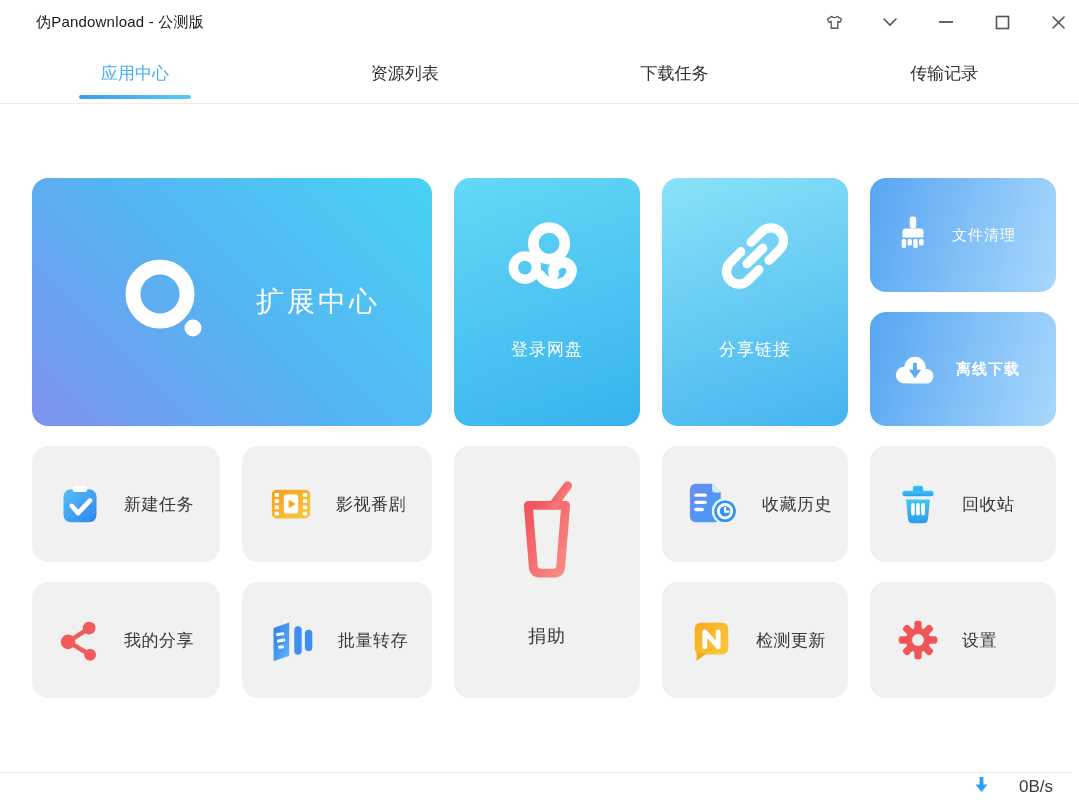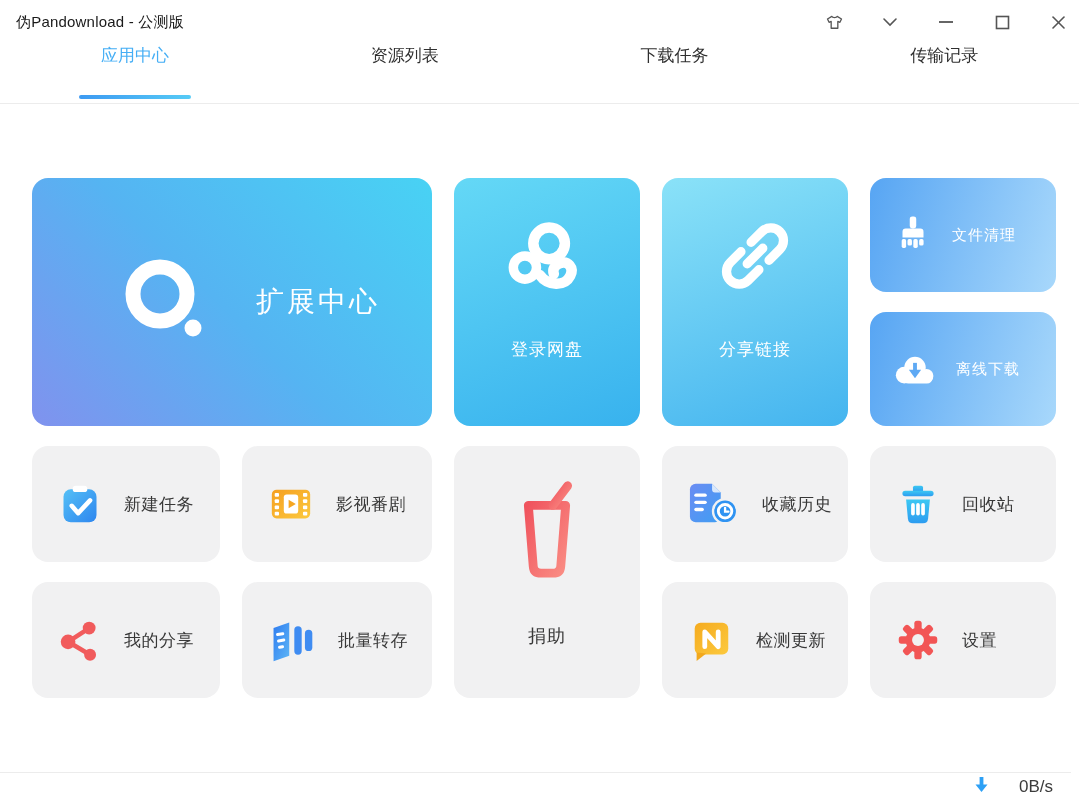--- a/index.html
+++ b/index.html
@@ -4,27 +4,27 @@
 <style>
   * { margin:0; padding:0; box-sizing:border-box; }
   html,body { width:1079px; height:800px; }
   body {
     position:relative; background:#ffffff; overflow:hidden;
     font-family:"Liberation Sans", sans-serif; color:#2b2b2b;
     -webkit-font-smoothing:antialiased;
   }
   
   .titlebar { height:44px; display:flex; align-items:center; padding:0 10px 0 16px; }
-  .title { font-size:15px; color:#1a1a1a; letter-spacing:.2px; }
+  .title { font-size:15px; color:#1a1a1a; letter-spacing:.2px;margin-left:20px; }
   .win-controls { margin-left:auto; display:flex; align-items:center; }
   .ctrl { width:22px; height:22px; display:flex; align-items:center; justify-content:center; margin-left:34px; cursor:default; }
   .ctrl svg { display:block; }
   
   .tabbar { height:60px; display:flex; border-bottom:1px solid #ececec; }
-  .tab { flex:1; display:flex; align-items:flex-start; justify-content:center; position:relative; font-size:17px; color:#2f2f2f; }
+  .tab { flex:1; display:flex; align-items:center; justify-content:center; position:relative; font-size:17px; color:#2f2f2f; }
   .tab.active { color:#45aef5; }
   .tab .underline { display:none; }
   .tab.active .underline {
     display:block; position:absolute; bottom:4px; left:50%; transform:translateX(-50%);
     width:112px; height:4px; border-radius:2px;
     background:linear-gradient(90deg,#3d9af2,#56cbf6);
   }
   
   .grid {
     margin:74px 21px 0 32px;
@@ -170,21 +170,21 @@
         <path d="M17 18 h18 a4 4 0 0 1 4 4 v7 h-26 v-7 a4 4 0 0 1 4 -4 z"></path>
         <rect x="12" y="31" width="5.5" height="11" rx="2"></rect>
         <rect x="19.2" y="31" width="5.5" height="8" rx="2"></rect>
         <rect x="26.4" y="31" width="5.5" height="11" rx="2"></rect>
         <rect x="33.6" y="31" width="5.5" height="8" rx="2"></rect>
       </svg>
     </span>
     <span class="label">文件清理</span>
   </div>
 
-  <div class="tile tile-hblue" style="grid-row:2;">
+  <div class="tile tile-hblue" style="grid-row:2;font-weight:bold;">
     <span class="icon-box">
       <svg width="46" height="36" viewBox="0 0 60 46">
         <g fill="#fff">
           <circle cx="16" cy="31" r="11"></circle>
           <circle cx="30" cy="21" r="14"></circle>
           <circle cx="45" cy="32" r="9"></circle>
           <rect x="14" y="27" width="39" height="15" rx="7.5"></rect>
         </g>
         <g fill="#5ea9f4">
           <rect x="27.5" y="15" width="5" height="10"></rect>

